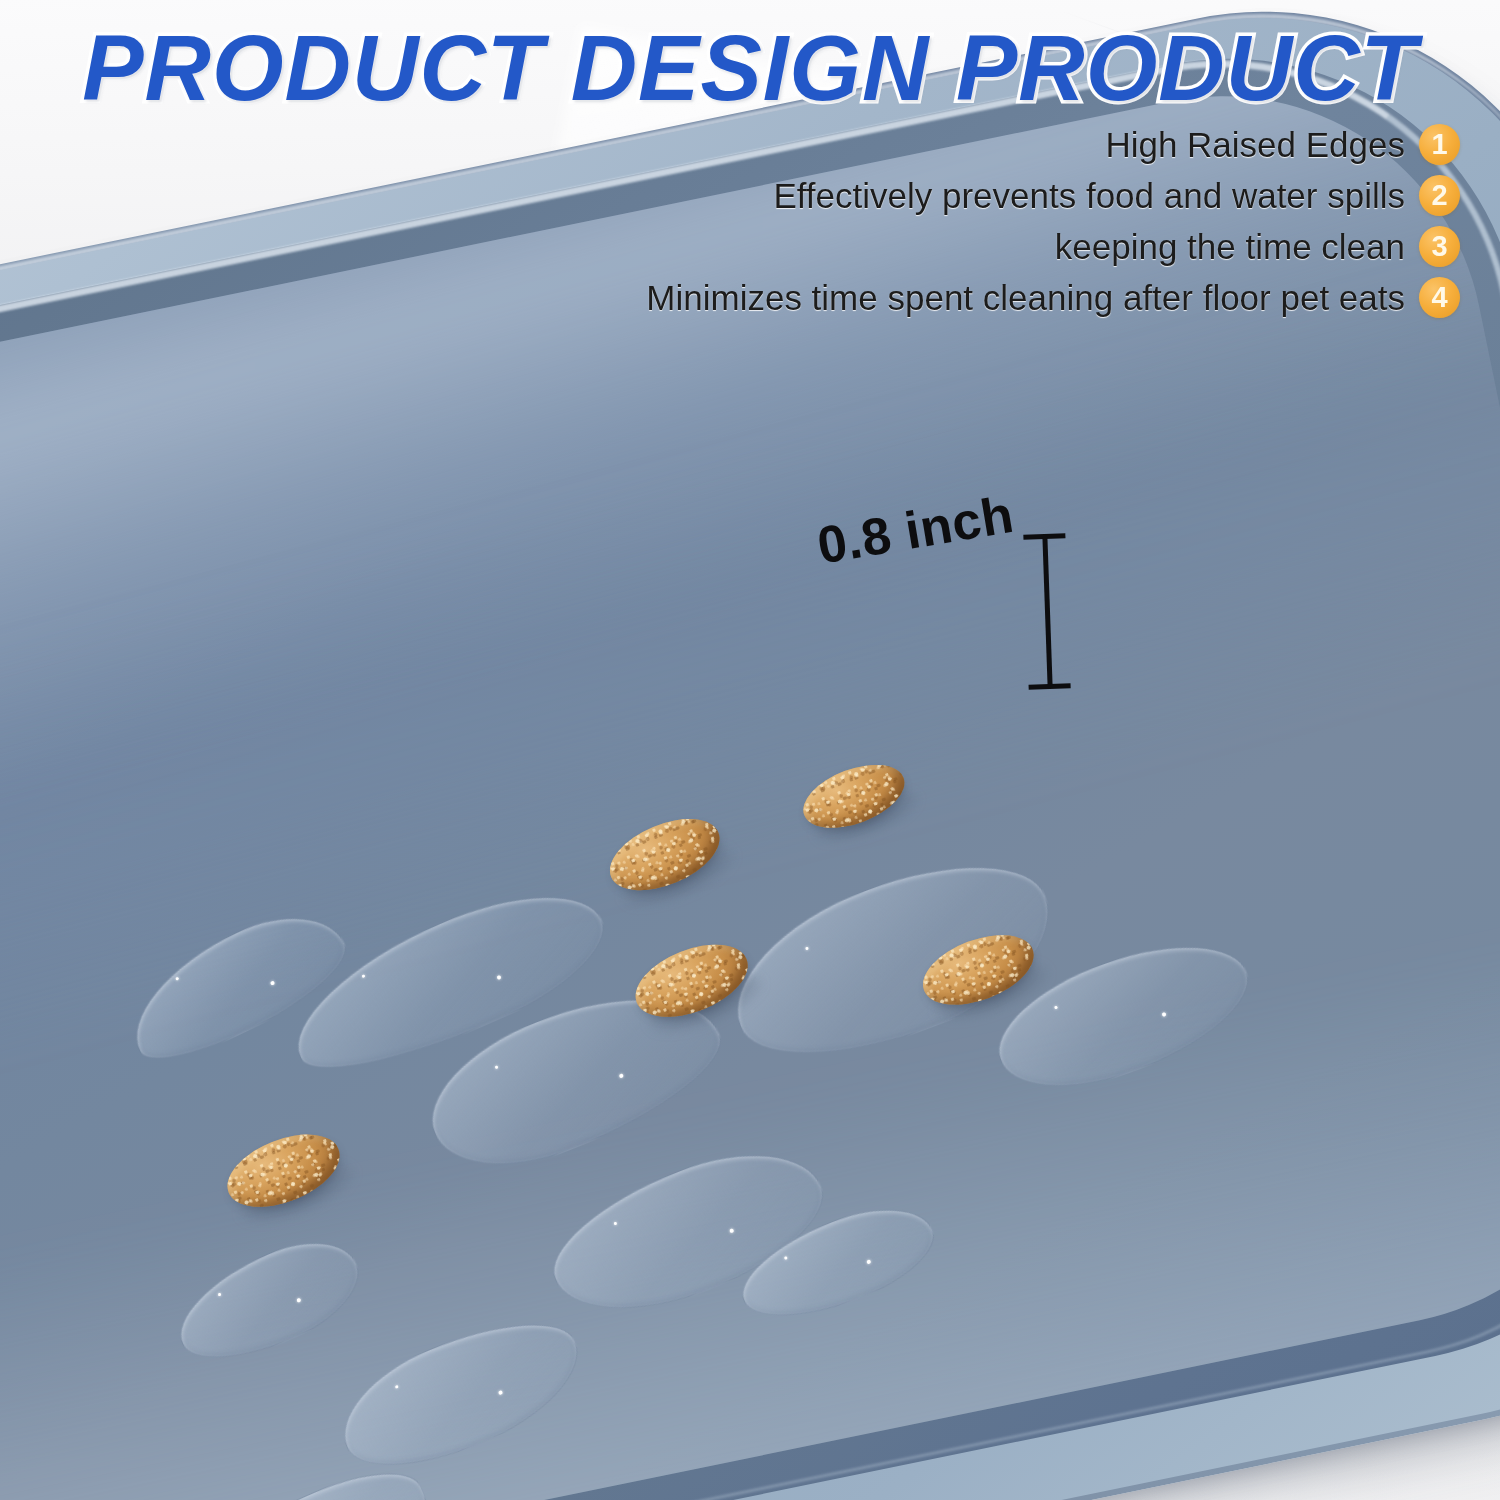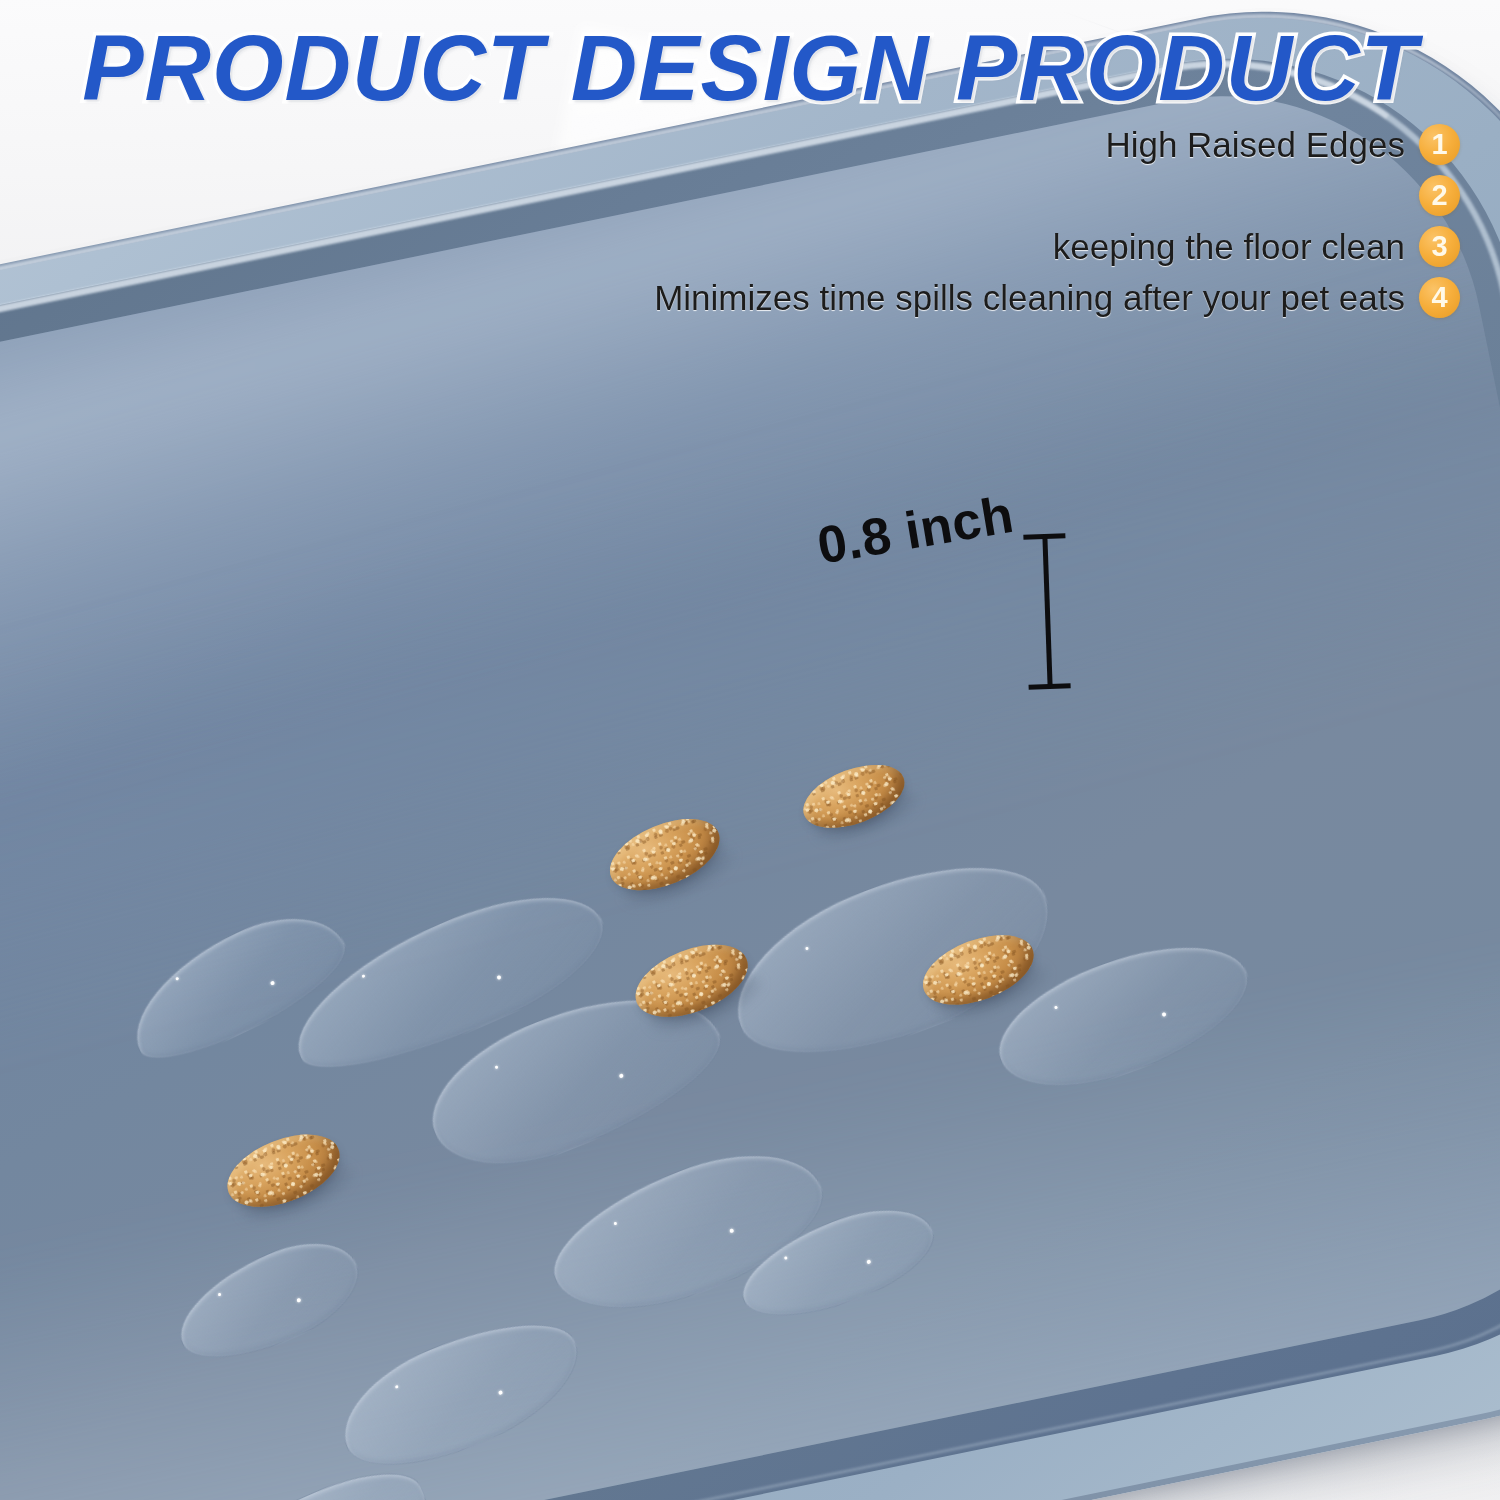--- a/index.html
+++ b/index.html
@@ -436,25 +436,26 @@
   </div>
 
   <div class="headline">PRODUCT DESIGN PRODUCT</div>
 
   <div class="features" id="feature-list">
       <div class="feature-row">
         <div class="feature-text">High Raised Edges</div>
         <div class="badge">1</div>
       </div>
       <div class="feature-row">
+        <div class="feature-text">Effectively prevents food and water spills</div>
         <div class="badge">2</div>
       </div>
       <div class="feature-row">
-        <div class="feature-text">keeping the floor clean</div>
+        <div class="feature-text">keeping the time clean</div>
         <div class="badge">3</div>
       </div>
       <div class="feature-row">
-        <div class="feature-text">Minimizes time spills cleaning after your pet eats</div>
+        <div class="feature-text">Minimizes time spent cleaning after floor pet eats</div>
         <div class="badge">4</div>
       </div>
     </div>
 
 </div>
 
 </body></html>

